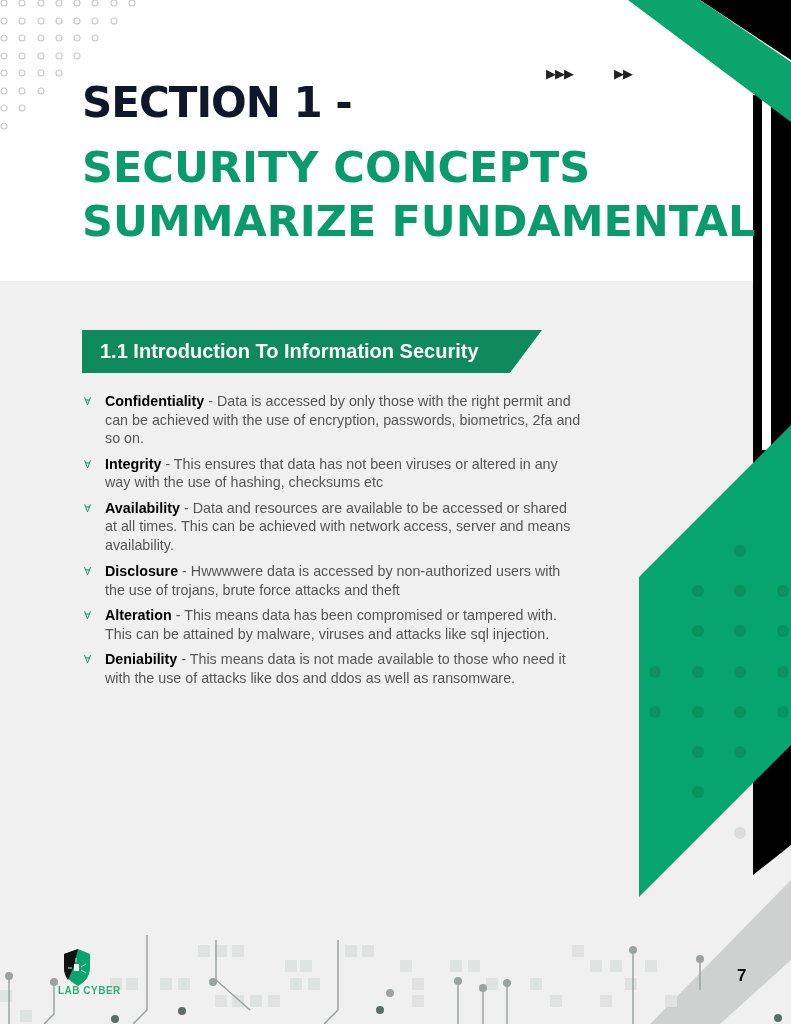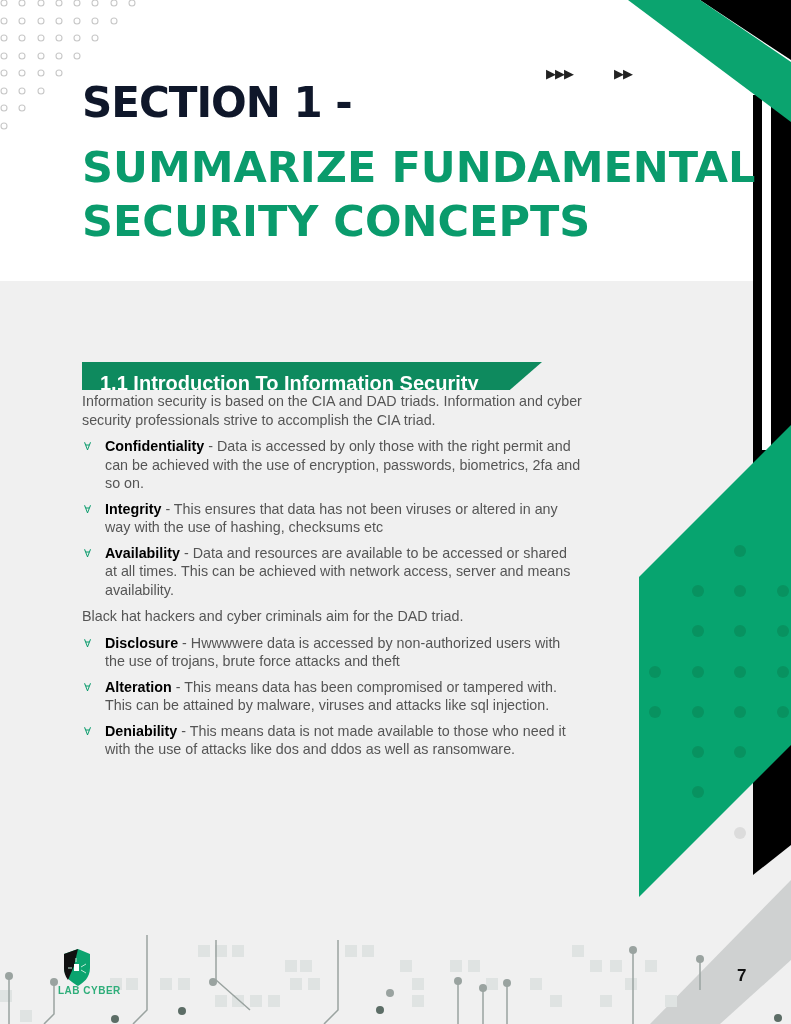--- a/index.html
+++ b/index.html
@@ -3,21 +3,21 @@
 <meta charset="utf-8">
 <style>
   html, body { margin:0; padding:0; }
   body { width:791px; height:1024px; position:relative; overflow:hidden; background:#f0f0f0; font-family:"Liberation Sans", sans-serif; }
   .top-band { position:absolute; left:0; top:0; width:791px; height:281px; background:#ffffff; }
   .deco-svg { position:absolute; left:0; top:0; width:791px; height:1024px; pointer-events:none; }
   .dots { position:absolute; left:0; top:0; }
   .arrows { position:absolute; top:66px; font-size:13px; color:#222; letter-spacing:-1px; }
   .section-label { position:absolute; left:82px; top:78px; font-size:42px; font-weight:900; color:#0f172a; letter-spacing:-1px; font-family:"DejaVu Sans", sans-serif; }
   .title { position:absolute; left:82px; top:140px; font-size:43px; line-height:54px; font-weight:900; color:#0a9b6c; letter-spacing:0px; font-family:"DejaVu Sans", sans-serif; }
-  .subheading { position:absolute; left:82px; top:330px; height:28px; width:460px; background:#0e8a5e; clip-path:polygon(0 0,100% 0,93% 100%,0 100%);margin-top:32px; }
+  .subheading { position:absolute; left:82px; top:330px; height:43px; width:460px; background:#0e8a5e; clip-path:polygon(0 0,100% 0,93% 100%,0 100%); }
   .subheading span { position:absolute; left:18px; top:10px; font-size:20px; font-weight:bold; color:#fff; white-space:nowrap; }
   .content { position:absolute; left:82px; top:392px; width:500px; font-size:14.3px; line-height:18.5px; color:#555; }
   .content p { margin:0 0 8px 0; }
   .content ul { list-style:none; margin:0 0 8px 0; padding:0; }
   .content li { position:relative; padding-left:23px; margin-bottom:7px; }
   .bullet { position:absolute; left:2px; top:0px; color:#0a9b6c; font-size:11px; }
   .term { color:#000000; font-weight:bold; }
   .term-dark { color:#444; font-weight:bold; }
   .page-num { position:absolute; left:737px; top:966px; font-size:17px; font-weight:bold; color:#111; }
   .logo { position:absolute; left:38px; top:946px; width:80px; height:52px; }
@@ -170,45 +170,43 @@
       <circle cx="22" cy="108" r="3"></circle>
     <circle cx="4" cy="126" r="3"></circle>
   </g>
 </svg>
 
 <div class="arrows" style="left:546px;">▶▶▶</div>
 <div class="arrows" style="left:614px;">▶▶</div>
 
 <div class="section-label">SECTION 1 -</div>
 <div class="title">
+  <div>SECURITY CONCEPTS</div>
   <div>SUMMARIZE FUNDAMENTAL</div>
-  <div>SECURITY CONCEPTS</div>
 </div>
 
 <div class="subheading">
   <span>1.1 Introduction To Information Security</span>
 </div>
 
 <div class="content">
-  <p>Information security is based on the CIA and DAD triads. Information and cyber security professionals strive to accomplish the CIA triad.</p>
   <ul>
     <li>
       <span class="bullet">Ɐ</span>
       <span class="term">Confidentiality</span><span> - Data is accessed by only those with the right permit and can be achieved with the use of encryption, passwords, biometrics, 2fa and so on.</span>
     </li>
     <li>
       <span class="bullet">Ɐ</span>
       <span class="term">Integrity</span><span> - This ensures that data has not been viruses or altered in any way with the use of hashing, checksums etc</span>
     </li>
     <li>
       <span class="bullet">Ɐ</span>
       <span class="term">Availability</span><span> - Data and resources are available to be accessed or shared at all times. This can be achieved with network access, server and means availability.</span>
     </li>
   </ul>
-  <p>Black hat hackers and cyber criminals aim for the DAD triad.</p>
   <ul>
     <li>
       <span class="bullet">Ɐ</span>
       <span class="term">Disclosure</span><span> - Hwwwwere data is accessed by non-authorized users with the use of trojans, brute force attacks and theft</span>
     </li>
     <li>
       <span class="bullet">Ɐ</span>
       <span class="term">Alteration</span><span> - This means data has been compromised or tampered with. This can be attained by malware, viruses and attacks like sql injection.</span>
     </li>
     <li>

